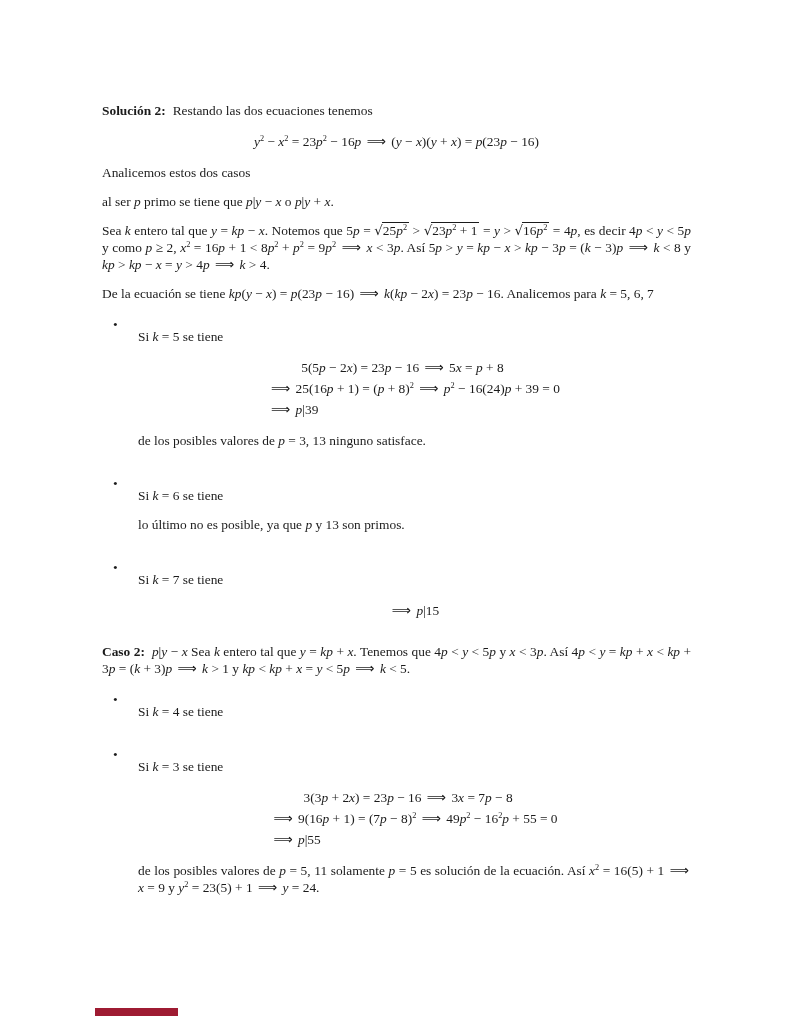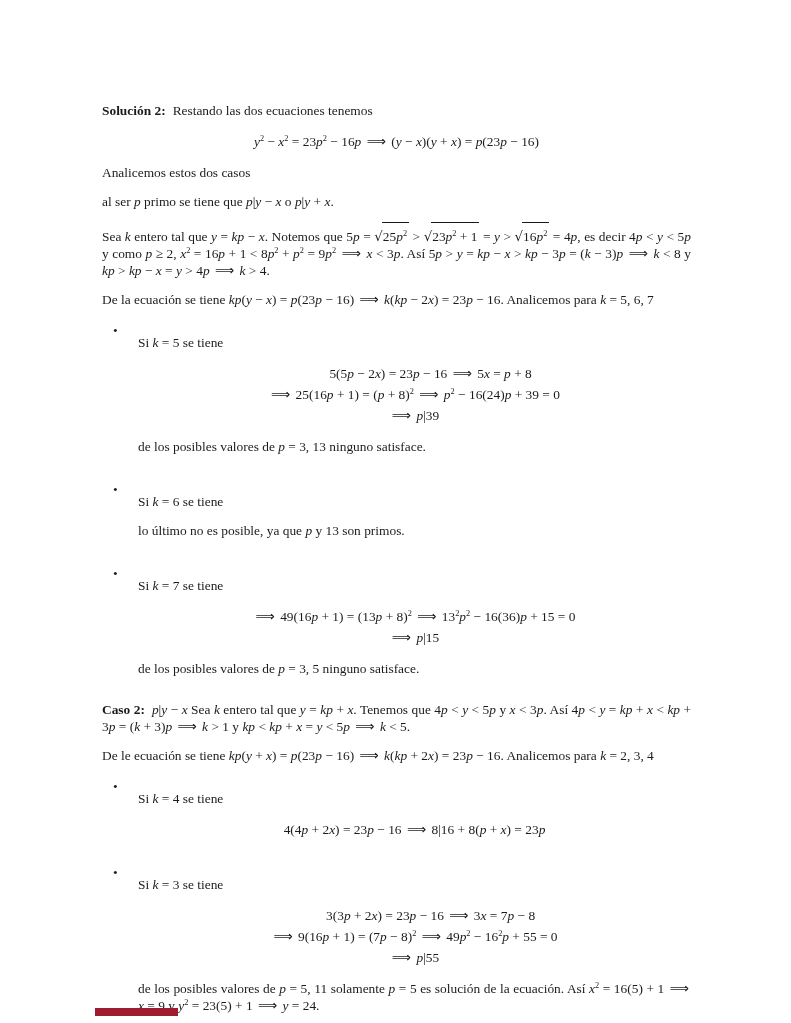--- a/index.html
+++ b/index.html
@@ -10,23 +10,23 @@
   }
   .content{position:absolute;left:90px;top:90px;width:613px;}
   p.para{margin:12px;text-align:justify;line-height:17px;}
   p.para.mt12{margin-top:12px;}
   b.bseg{font-weight:bold;margin-right:7px;}
   .math{white-space:normal;}
   .math i{font-style:italic;}
   sup{font-size:0.62em;line-height:0;vertical-align:super;}
   .arr{font-family:"DejaVu Sans",sans-serif;margin:0 2px;}
   .rsign{font-family:"DejaVu Sans",sans-serif;}
-  .rad{display:inline-block;border-top:1px solid currentColor;line-height:1.15;padding:6px 2px 0 1px;margin-left:-1px;}
+  .rad{display:inline-block;border-top:1px solid currentColor;line-height:1.15;padding:0 2px 0 1px;margin-left:-1px;}
   .display{margin:10px auto;width:fit-content;max-width:600px;}
-  .display .eqline{line-height:21px;text-align:center;white-space:nowrap;}
+  .display .eqline{line-height:21px;text-align:left;white-space:nowrap;}
   .display .eqline.pad{padding-left:2.4em;}
   .bullet{display:flex;margin:14px 0 0 23px;}
   .bullet .dot{width:13px;flex:none;line-height:17px;}
   .bullet .bcontent{flex:1;min-width:0;}
   .redbar{position:absolute;left:95px;top:1008px;width:83px;height:8px;background:#9e1b32;}
 </style>
 </head>
 <body>
 
 <main class="content">
@@ -62,37 +62,31 @@
       <p class="para">Si <span class="math"><i>k</i> = 6</span> se tiene</p>
       <p class="para">lo último no es posible, ya que <span class="math"><i>p</i></span> y 13 son primos.</p>
     </div>
   </div>
 
   <div class="bullet">
     <span class="dot">•</span>
     <div class="bcontent">
       <p class="para">Si <span class="math"><i>k</i> = 7</span> se tiene</p>
       <div class="display">
-          <div class="eqline"><span class="arr">⟹</span> 49(16<i>p</i> + 1) = (13<i>p</i> + 8)<sup>2</sup> <span class="arr">⟹</span> 13<sup>2</sup><i>p</i><sup>2</sup> − 16(36)<i>p</i> + 15 = 0</div>
           <div class="eqline"><span class="arr">⟹</span> <i>p</i>|15</div>
         </div>
-      <p class="para">de los posibles valores de <span class="math"><i>p</i> = 3, 5</span> ninguno satisface.</p>
     </div>
   </div>
 
   <p class="para mt12"><b class="bseg">Caso 2:</b><span class="math"><i>p</i>|<i>y</i> − <i>x</i></span> Sea <span class="math"><i>k</i></span> entero tal que <span class="math"><i>y</i> = <i>kp</i> + <i>x</i></span>. Tenemos que <span class="math">4<i>p</i> &lt; <i>y</i> &lt; 5<i>p</i></span> y <span class="math"><i>x</i> &lt; 3<i>p</i></span>. Así <span class="math">4<i>p</i> &lt; <i>y</i> = <i>kp</i> + <i>x</i> &lt; <i>kp</i> + 3<i>p</i> = (<i>k</i> + 3)<i>p</i> <span class="arr">⟹</span> <i>k</i> &gt; 1</span> y <span class="math"><i>kp</i> &lt; <i>kp</i> + <i>x</i> = <i>y</i> &lt; 5<i>p</i> <span class="arr">⟹</span> <i>k</i> &lt; 5</span>.</p>
-  <p class="para">De le ecuación se tiene <span class="math"><i>kp</i>(<i>y</i> + <i>x</i>) = <i>p</i>(23<i>p</i> − 16) <span class="arr">⟹</span> <i>k</i>(<i>kp</i> + 2<i>x</i>) = 23<i>p</i> − 16</span>. Analicemos para <span class="math"><i>k</i> = 2, 3, 4</span></p>
 
   <div class="bullet">
     <span class="dot">•</span>
     <div class="bcontent">
       <p class="para">Si <span class="math"><i>k</i> = 4</span> se tiene</p>
-      <div class="display">
-          <div class="eqline">4(4<i>p</i> + 2<i>x</i>) = 23<i>p</i> − 16 <span class="arr">⟹</span> 8|16 + 8(<i>p</i> + <i>x</i>) = 23<i>p</i></div>
-        </div>
     </div>
   </div>
 
   <div class="bullet">
     <span class="dot">•</span>
     <div class="bcontent">
       <p class="para">Si <span class="math"><i>k</i> = 3</span> se tiene</p>
       <div class="display">
           <div class="eqline pad">3(3<i>p</i> + 2<i>x</i>) = 23<i>p</i> − 16 <span class="arr">⟹</span> 3<i>x</i> = 7<i>p</i> − 8</div>
           <div class="eqline"><span class="arr">⟹</span> 9(16<i>p</i> + 1) = (7<i>p</i> − 8)<sup>2</sup> <span class="arr">⟹</span> 49<i>p</i><sup>2</sup> − 16<sup>2</sup><i>p</i> + 55 = 0</div>

